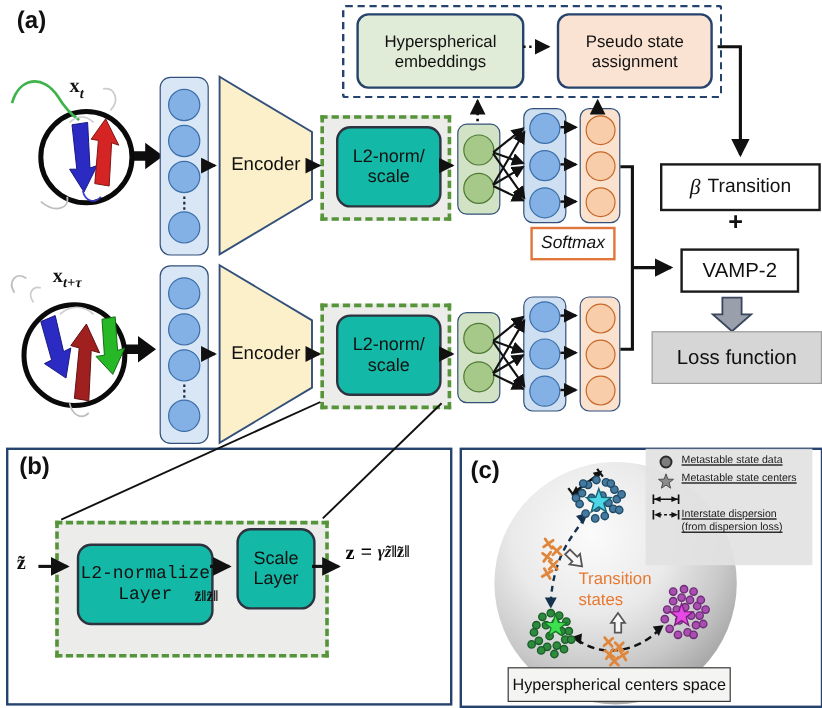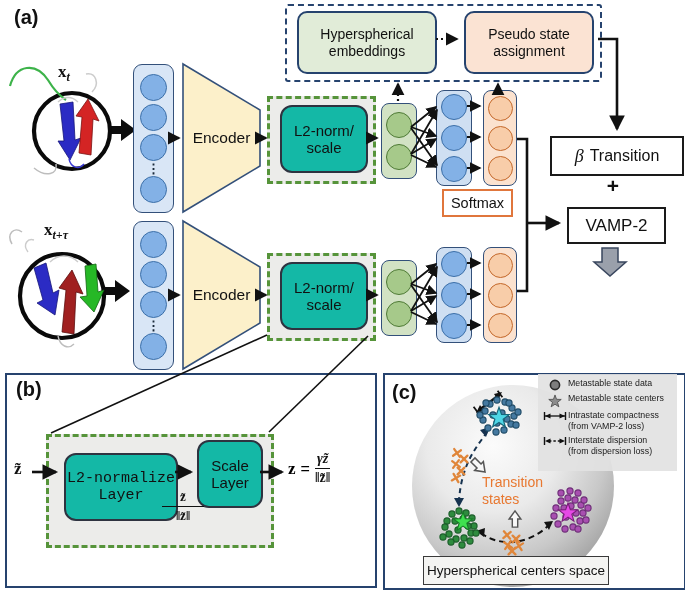--- a/index.html
+++ b/index.html
@@ -32,25 +32,25 @@
   .bnode{width:26px;height:26px;border-radius:50%;background:#83b1e6;border:1.6px solid #3c6fa8;box-sizing:border-box;}
   .ocol{border:1.6px solid #33507a;border-radius:8px;background:#fbe2cf;display:flex;flex-direction:column;
         align-items:center;justify-content:center;gap:5px;z-index:3;}
   .onode{width:25px;height:25px;border-radius:50%;background:#f8cda9;border:1.6px solid #c4682a;box-sizing:border-box;}
   .serif{font-family:"Liberation Serif", serif;}
   .mathlbl{font-family:"Liberation Serif", serif;font-weight:bold;font-size:17px;color:#111;z-index:3;}
   .mathlbl sub{font-style:italic;font-size:12px;font-weight:bold;}
   .beta{font-family:"Liberation Serif", serif;font-style:italic;font-size:18px;}
   .betarest{margin-left:6px;font-size:16px;}
   .enc-label{font-size:15.5px;color:#111;text-align:left;z-index:3;}
-  .frac{display:flex;flex-direction:column;align-items:center;z-index:3;
+  .frac{display:flex;flex-direction:row;align-items:center;z-index:3;
         font-family:"Liberation Serif", serif;font-weight:bold;color:#111;}
   .frac .bar{border-top:1.6px solid #111;align-self:stretch;margin:1px 0;}
   .legend{background:rgba(226,226,226,0.92);display:flex;flex-direction:column;gap:2px;
-          padding:4px 2px 3px 4px;box-sizing:border-box;z-index:3;}
+          padding:4px 2px 3px 4px;box-sizing:border-box;z-index:3;text-decoration:underline;}
   .lgrow{display:flex;align-items:flex-start;}
   .lgicon{width:26px;flex:0 0 26px;display:flex;justify-content:center;padding-top:1px;}
   .lgtext{font-size:8.8px;line-height:1.3;color:#1a1a1a;white-space:pre-line;}
   .caption{background:#f4f4f2;border:1.5px solid #3a3a3a;font-size:13.5px;color:#111;z-index:3;}
   .transition{color:#e87830;font-weight:normal;font-size:14px;text-align:left;line-height:1.2;z-index:3;}
   .plus{font-size:21px;font-weight:600;color:#111;z-index:3;}
 </style>
 </head>
 <body>
 
@@ -277,34 +277,35 @@
     <div class="bnode"></div>
     <div class="bnode"></div>
     <div class="bnode"></div>
   </div>
   <div class="abs ocol" style="left:483px;top:247px;width:32px;height:94px;">
     <div class="onode"></div>
     <div class="onode"></div>
     <div class="onode"></div>
   </div>
 
-  <div class="abs cbox softmax" style="left:442px;top:189px;width:67px;height:24px;">Softmax</div>
+  <div class="abs cbox softmax" style="left:442px;top:189px;width:67px;height:24px;font-style:italic;">Softmax</div>
 
   <div class="abs dashnavy" style="left:285px;top:4px;width:313px;height:74px;"></div>
   <div class="abs cbox pbox ml" style="left:464px;top:11px;width:126px;height:59px;">Pseudo state
 assignment</div>
   <div class="abs cbox gbox ml" style="left:297px;top:11px;width:136px;height:59px;">Hyperspherical
 embeddings</div>
 
   <div class="abs cbox wbox" style="left:550px;top:136px;width:130px;height:36px;">
     <span class="beta">β</span>
     <span class="betarest">Transition</span>
   </div>
   <div class="abs cbox plus" style="left:597px;top:174px;width:32px;height:24px;">+</div>
   <div class="abs cbox wbox" style="left:567px;top:207px;width:95px;height:33px;font-size:17px;">VAMP-2</div>
+  <div class="abs cbox lossfn" style="left:543px;top:276px;width:140px;height:42px;">Loss function</div>
 
   <div class="abs dashgreen" style="left:46px;top:434px;width:222px;height:108px;"></div>
   <div class="abs mathlbl" style="left:14px;top:459px;">z̃</div>
   <div class="abs cbox ybox ml" style="left:64px;top:453px;width:110px;height:64px;font-family:Liberation Mono, monospace;">L2-normalize
 Layer</div>
   <div class="abs cbox ybox ml" style="left:197px;top:440px;width:62px;height:64px;">Scale
 Layer</div>
   <div class="abs frac" style="left:162px;top:489px;width:42px;font-size:13px;">
     <span>z̃</span>
     <span class="bar"></span>
@@ -340,22 +341,20 @@
     <div class="lgrow">
       <span class="lgicon">
         <svg width="24" height="10">
           <line x1="1.5" y1="1" x2="1.5" y2="9" stroke="#111" stroke-width="1.4"></line>
           <line x1="22.5" y1="1" x2="22.5" y2="9" stroke="#111" stroke-width="1.4"></line>
           <line x1="2" y1="5" x2="22" y2="5" stroke="#111" stroke-width="1.3"></line>
           <polygon points="2,5 7.5,2.6 7.5,7.4" fill="#111"></polygon>
           <polygon points="22,5 16.5,2.6 16.5,7.4" fill="#111"></polygon>
         </svg>
       </span>
-      <span class="lgtext">Intrastate compactness
-(from VAMP-2 loss)</span>
     </div>
     <div class="lgrow">
       <span class="lgicon">
         <svg width="24" height="10">
           <line x1="1.5" y1="1" x2="1.5" y2="9" stroke="#111" stroke-width="1.4"></line>
           <line x1="22.5" y1="1" x2="22.5" y2="9" stroke="#111" stroke-width="1.4"></line>
           <line x1="6" y1="5" x2="18" y2="5" stroke="#111" stroke-width="1.3" stroke-dasharray="2.4 2"></line>
           <polygon points="2,5 7.5,2.6 7.5,7.4" fill="#111"></polygon>
           <polygon points="22,5 16.5,2.6 16.5,7.4" fill="#111"></polygon>
         </svg>

